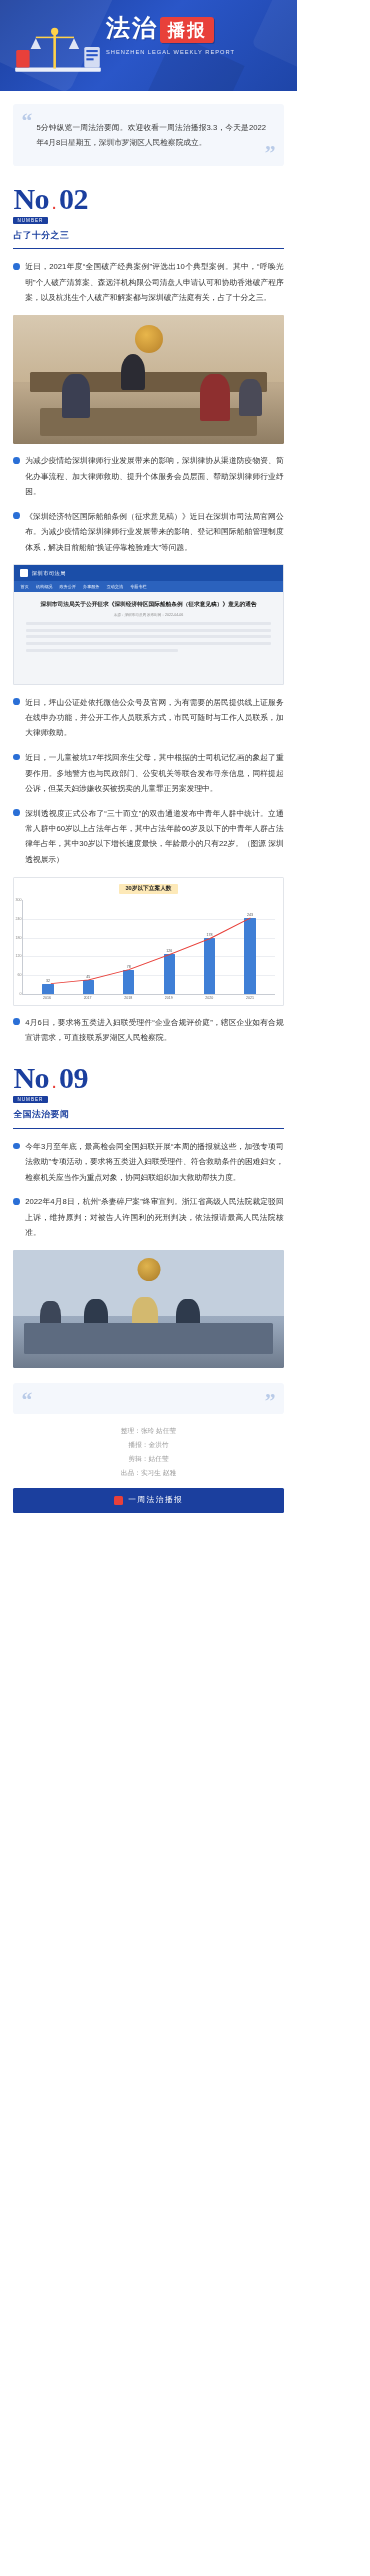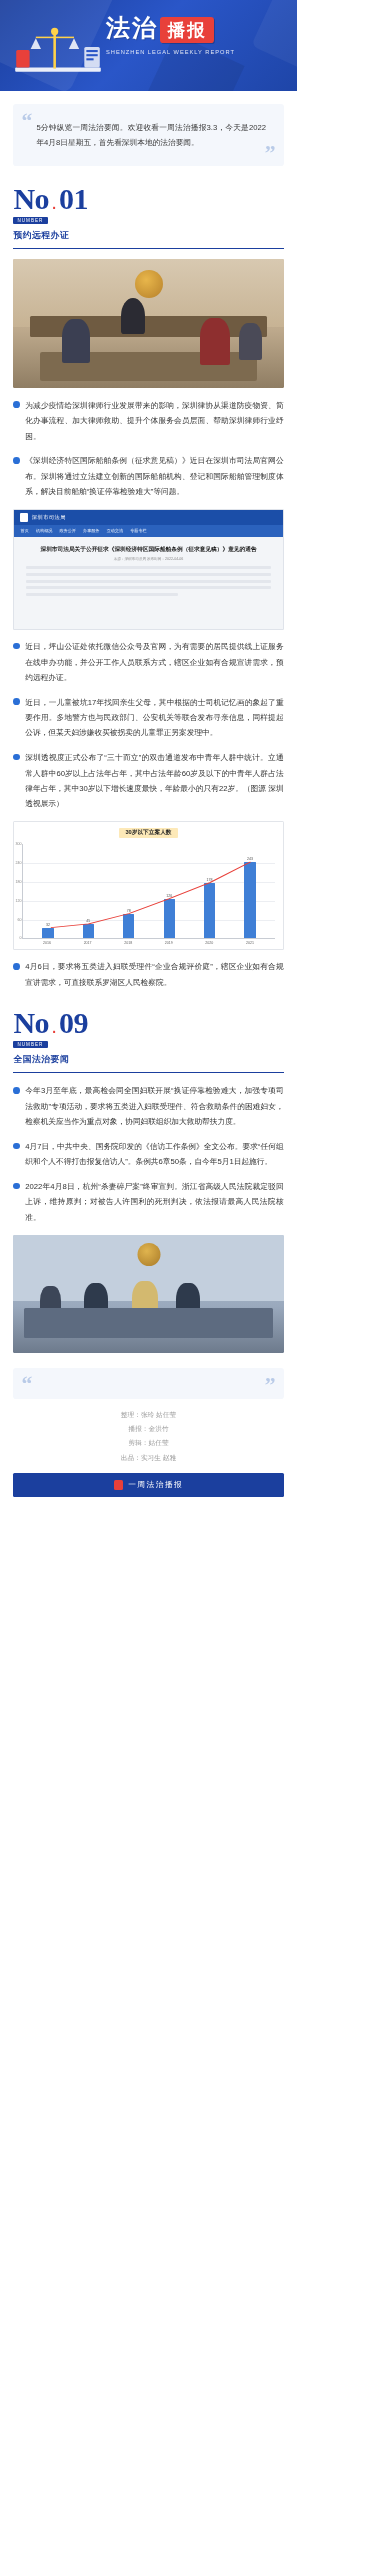--- a/index.html
+++ b/index.html
@@ -397,33 +397,37 @@
         <span class="logo-text">深圳法治</span>
       </div>
       <div class="logo-sub">SHENZHEN FAZHI</div>
     </div>
   </div>
 
   <div class="content">
 
     <div class="quote-card">
       <span class="quote-mark qm-open">“</span>
-      <div class="quote-text">5分钟纵览一周法治要闻。欢迎收看一周法治播报3.3，今天是2022年4月8日星期五，首先看深圳本地的法治要闻。</div>
+      <div class="quote-text">5分钟纵览一周法治要闻。欢迎收看一周法治播报3.3，今天是2022年4月8日星期五，深圳市罗湖区人民检察院成立。</div>
       <span class="quote-mark qm-close">”</span>
     </div>
 
     <div class="section-head">
       <div>
-        <span class="no-big">No</span><span class="no-dot">.</span><span class="no-big">01</span>
+        <span class="no-big">No</span><span class="no-dot">.</span><span class="no-big">02</span>
       </div>
       <span class="no-label">NUMBER</span>
-      <div class="section-sub">预约远程办证</div>
+      <div class="section-sub">占了十分之三</div>
       <div class="section-rule"></div>
     </div>
 
+    <div class="bullet-item">
+      <span class="bullet-dot"></span>
+      <div class="bullet-text">近日，2021年度“全国破产经典案例”评选出10个典型案例。其中，“呼唤光明”个人破产清算案、森远洋机构限公司清盘人申请认可和协助香港破产程序案，以及杭兆生个人破产和解案都与深圳破产法庭有关，占了十分之三。</div>
+    </div>
 
     <div class="figure">
       <div class="photo-courtroom">
         <div class="wall"></div>
         <div class="emblem"></div>
         <div class="bench"></div>
         <div class="p p-judge"></div>
         <div class="desk"></div>
         <div class="p p-l"></div>
         <div class="p p-r"></div>
@@ -431,21 +435,21 @@
       </div>
     </div>
 
     <div class="bullet-item">
       <span class="bullet-dot"></span>
       <div class="bullet-text">为减少疫情给深圳律师行业发展带来的影响，深圳律协从渠道防疫物资、简化办事流程、加大律师救助、提升个体服务会员层面、帮助深圳律师行业纾困。</div>
     </div>
 
     <div class="bullet-item">
       <span class="bullet-dot"></span>
-      <div class="bullet-text">《深圳经济特区国际船舶条例（征求意见稿）》近日在深圳市司法局官网公布。深圳将通过立法建立创新的国际船舶机构、登记和国际船舶管理制度体系，解决目前船舶“换证停靠检验难大”等问题。</div>
+      <div class="bullet-text">《深圳经济特区国际船舶条例（征求意见稿）》近日在深圳市司法局官网公布。为减少疫情给深圳律师行业发展带来的影响、登记和国际船舶管理制度体系，解决目前船舶“换证停靠检验难大”等问题。</div>
     </div>
 
     <div class="figure">
       <div class="photo-webpage">
         <div class="web-topbar">
           <span class="wb-logo"></span>
           <span class="wb-txt">深圳市司法局</span>
         </div>
         <div class="web-navbar">
           <span>首页</span>
@@ -462,21 +466,21 @@
           <div class="web-line"></div>
           <div class="web-line"></div>
           <div class="web-line"></div>
           <div class="web-line s"></div>
         </div>
       </div>
     </div>
 
     <div class="bullet-item">
       <span class="bullet-dot"></span>
-      <div class="bullet-text">近日，坪山公证处依托微信公众号及官网，为有需要的居民提供线上证服务在线申办功能，并公开工作人员联系方式，辖区企业如有合规宣讲需求，预约远程办证。</div>
+      <div class="bullet-text">近日，坪山公证处依托微信公众号及官网，为有需要的居民提供线上证服务在线申办功能，并公开工作人员联系方式，市民可随时与工作人员联系，加大律师救助。</div>
     </div>
 
     <div class="bullet-item">
       <span class="bullet-dot"></span>
       <div class="bullet-text">近日，一儿童被坑17年找回亲生父母，其中根据的士司机记忆画的象起了重要作用。多地警方也与民政部门、公安机关等联合发布寻亲信息，同样提起公诉，但某天妇涉嫌收买被拐卖的儿童罪正另案发理中。</div>
     </div>
 
     <div class="bullet-item">
       <span class="bullet-dot"></span>
       <div class="bullet-text">深圳透视度正式公布了“三十而立”的双击通道发布中青年人群中统计。立通常人群中60岁以上占法年占年，其中占法年龄60岁及以下的中青年人群占法律年占年，其中30岁以下增长速度最快，年龄最小的只有22岁。（图源 深圳透视展示）</div>
@@ -550,27 +554,23 @@
       <div>
         <span class="no-big">No</span><span class="no-dot">.</span><span class="no-big">09</span>
       </div>
       <span class="no-label">NUMBER</span>
       <div class="section-sub">全国法治要闻</div>
       <div class="section-rule"></div>
     </div>
 
     <div class="bullet-item">
       <span class="bullet-dot"></span>
-      <div class="bullet-text">今年3月至年底，最高检会同全国妇联开展“换证停靠检验难大，加强专项司法救助”专项活动，要求将五类进入妇联受理件、符合救助条件的困难妇女，检察机关应当作为重点对象，协同妇联组织加大救助帮扶力度。</div>
-    </div>
-
-    <div class="bullet-item">
-      <span class="bullet-dot"></span>
-      <div class="bullet-text">4月7日，中共中央、国务院印发的《信访工作条例》全文公布。要求“任何组织和个人不得打击报复信访人”。条例共6章50条，自今年5月1日起施行。</div>
-    </div>
+      <div class="bullet-text">今年3月至年底，最高检会同全国妇联开展“本周的播报就这些，加强专项司法救助”专项活动，要求将五类进入妇联受理件、符合救助条件的困难妇女，检察机关应当作为重点对象，协同妇联组织加大救助帮扶力度。</div>
+    </div>
+
 
     <div class="bullet-item">
       <span class="bullet-dot"></span>
       <div class="bullet-text">2022年4月8日，杭州“杀妻碎尸案”终审宣判。浙江省高级人民法院裁定驳回上诉，维持原判；对被告人许国利的死刑判决，依法报请最高人民法院核准。</div>
     </div>
 
     <div class="figure">
       <div class="photo-court2">
         <div class="backwall"></div>
         <div class="emblem2"></div>

